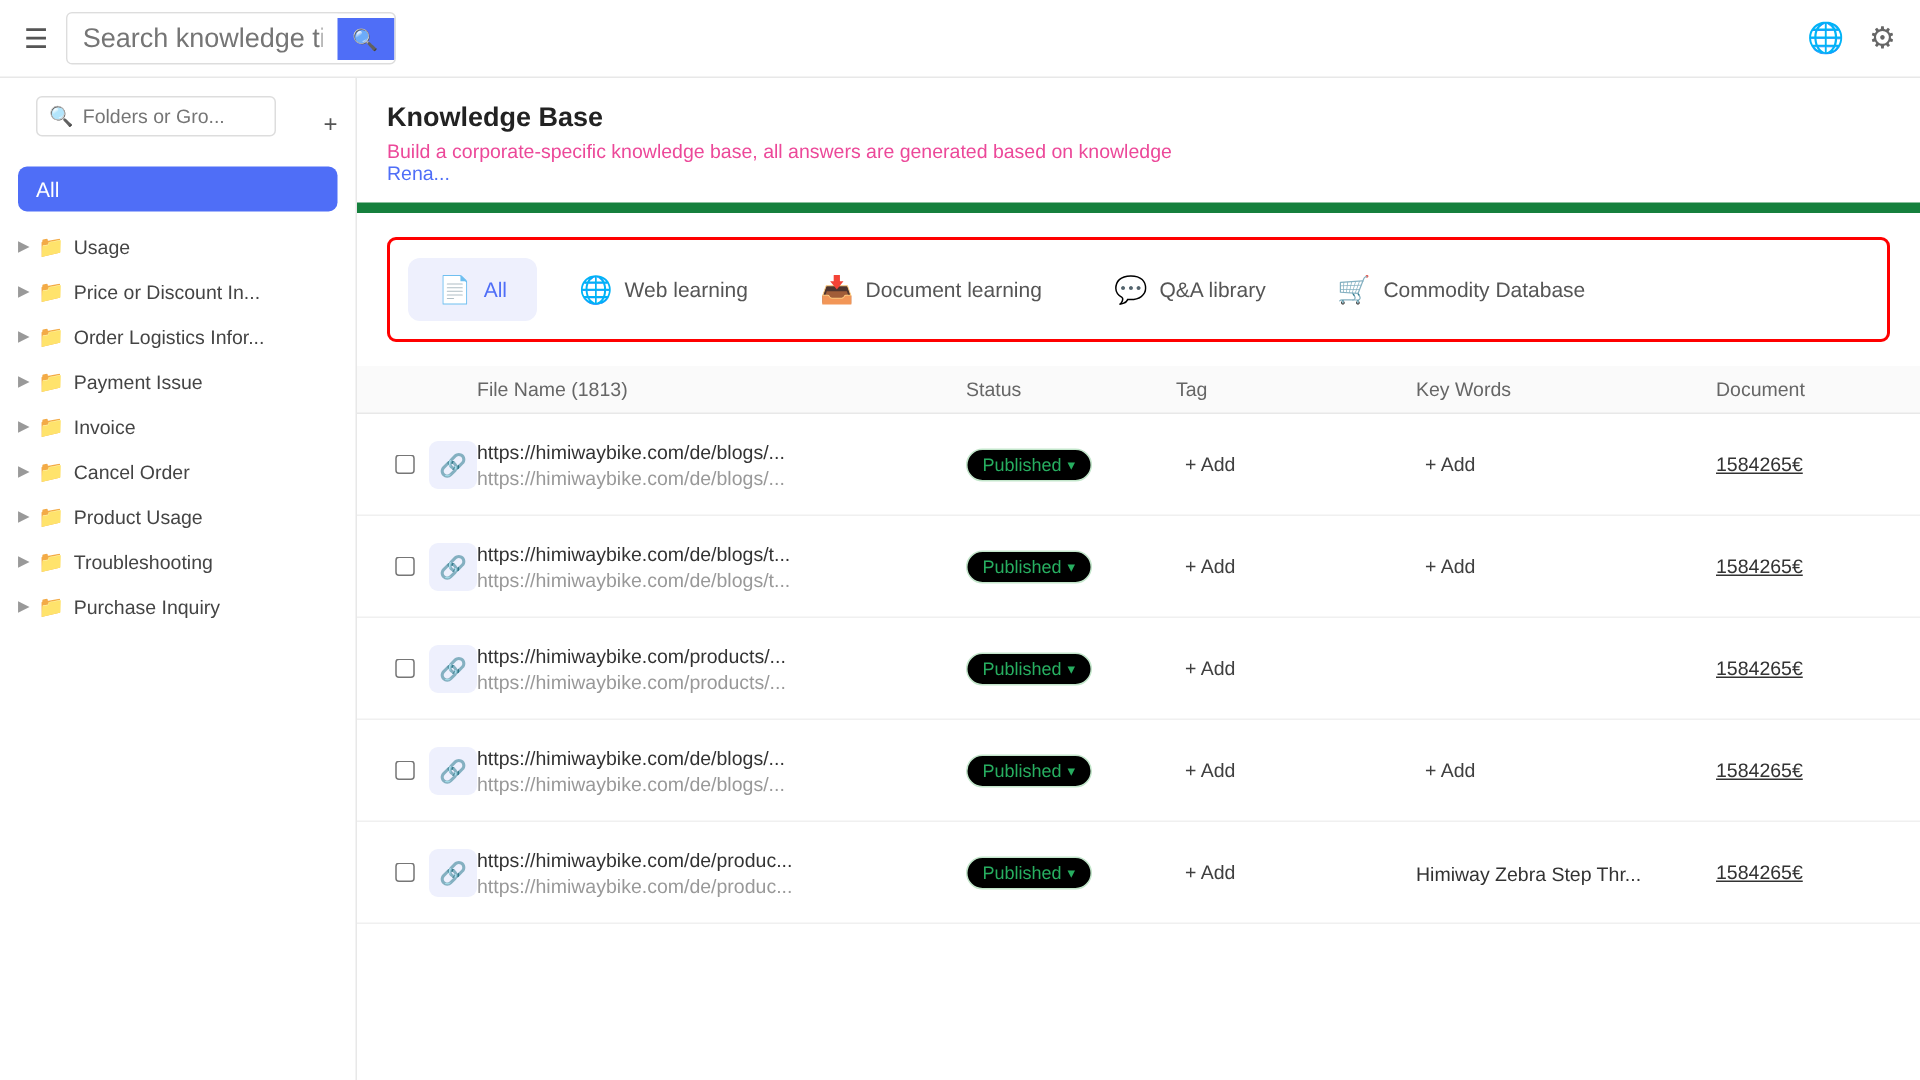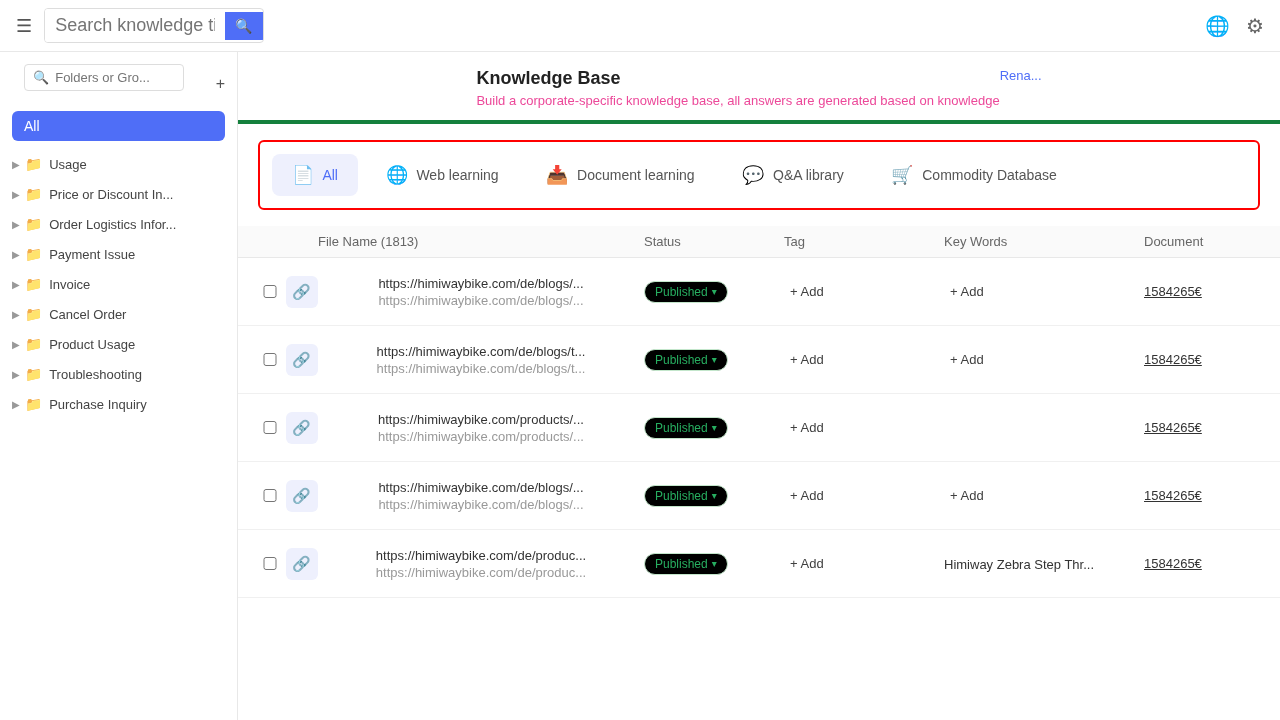--- a/index.html
+++ b/index.html
@@ -50,22 +50,22 @@
       color: #444; gap: 6px; font-size: 13px;
     }
     .sidebar-item .chevron { color: #999; font-size: 10px; }
     .sidebar-item .folder-icon { color: #888; font-size: 14px; }
 
     
     .content { flex: 1; display: flex; flex-direction: column; overflow: hidden; }
 
     
     .kb-header {
-      padding: 16px 20px 12px; border-bottom: 4px solid #15803d;
-      display: flex; justify-content: center; align-items: flex-start;
+      padding: 16px 20px 12px; border-bottom: 7px solid #15803d;
+      display: flex; justify-content: center; align-items: flex-start; flex-direction: column;
     }
     .kb-title { font-size: 18px; font-weight: 600; color: #222; margin-bottom: 4px; }
     .kb-subtitle { font-size: 13px; color: #ec4899; }
     .rename-btn { color: #4f6ef7; font-size: 13px; cursor: pointer; }
 
     
     .tabs-section {
       border: 2px solid red; border-radius: 6px; margin: 16px 20px;
       padding: 12px;
     }
@@ -92,21 +92,21 @@
       grid-template-columns: 32px 32px 1fr 140px 160px 200px 120px;
       align-items: center; padding: 0 16px;
       border-bottom: 1px solid #f0f0f0; min-height: 68px;
     }
     .link-icon-wrap {
       width: 32px; height: 32px; background: #eef0fd; border-radius: 6px;
       display: flex; align-items: center; justify-content: center;
     }
     .link-icon { color: #4f6ef7; font-size: 15px; }
     .cell-urls { display: flex; flex-direction: column; gap: 2px; }
-    .cell-url { font-size: 13px; color: #333; white-space: nowrap; overflow: hidden; text-overflow: ellipsis; max-width: 340px; text-align: center; }
+    .cell-url { font-size: 13px; color: #333; white-space: nowrap; overflow: hidden; text-overflow: ellipsis; max-width: 340px; }
     .cell-url.secondary { color: #999; }
     .status-badge {
       display: inline-flex; align-items: center; gap: 4px;
       background: #000000; color: #27ae60; border: 1px solid #c3e6cb;
       border-radius: 12px; padding: 3px 10px; font-size: 12px; font-weight: 500;
     }
     .status-chevron { font-size: 10px; color: #27ae60; }
     .add-btn {
       display: inline-flex; align-items: center; gap: 3px;
       color: #404040; font-size: 13px; cursor: pointer; padding: 2px 6px;

